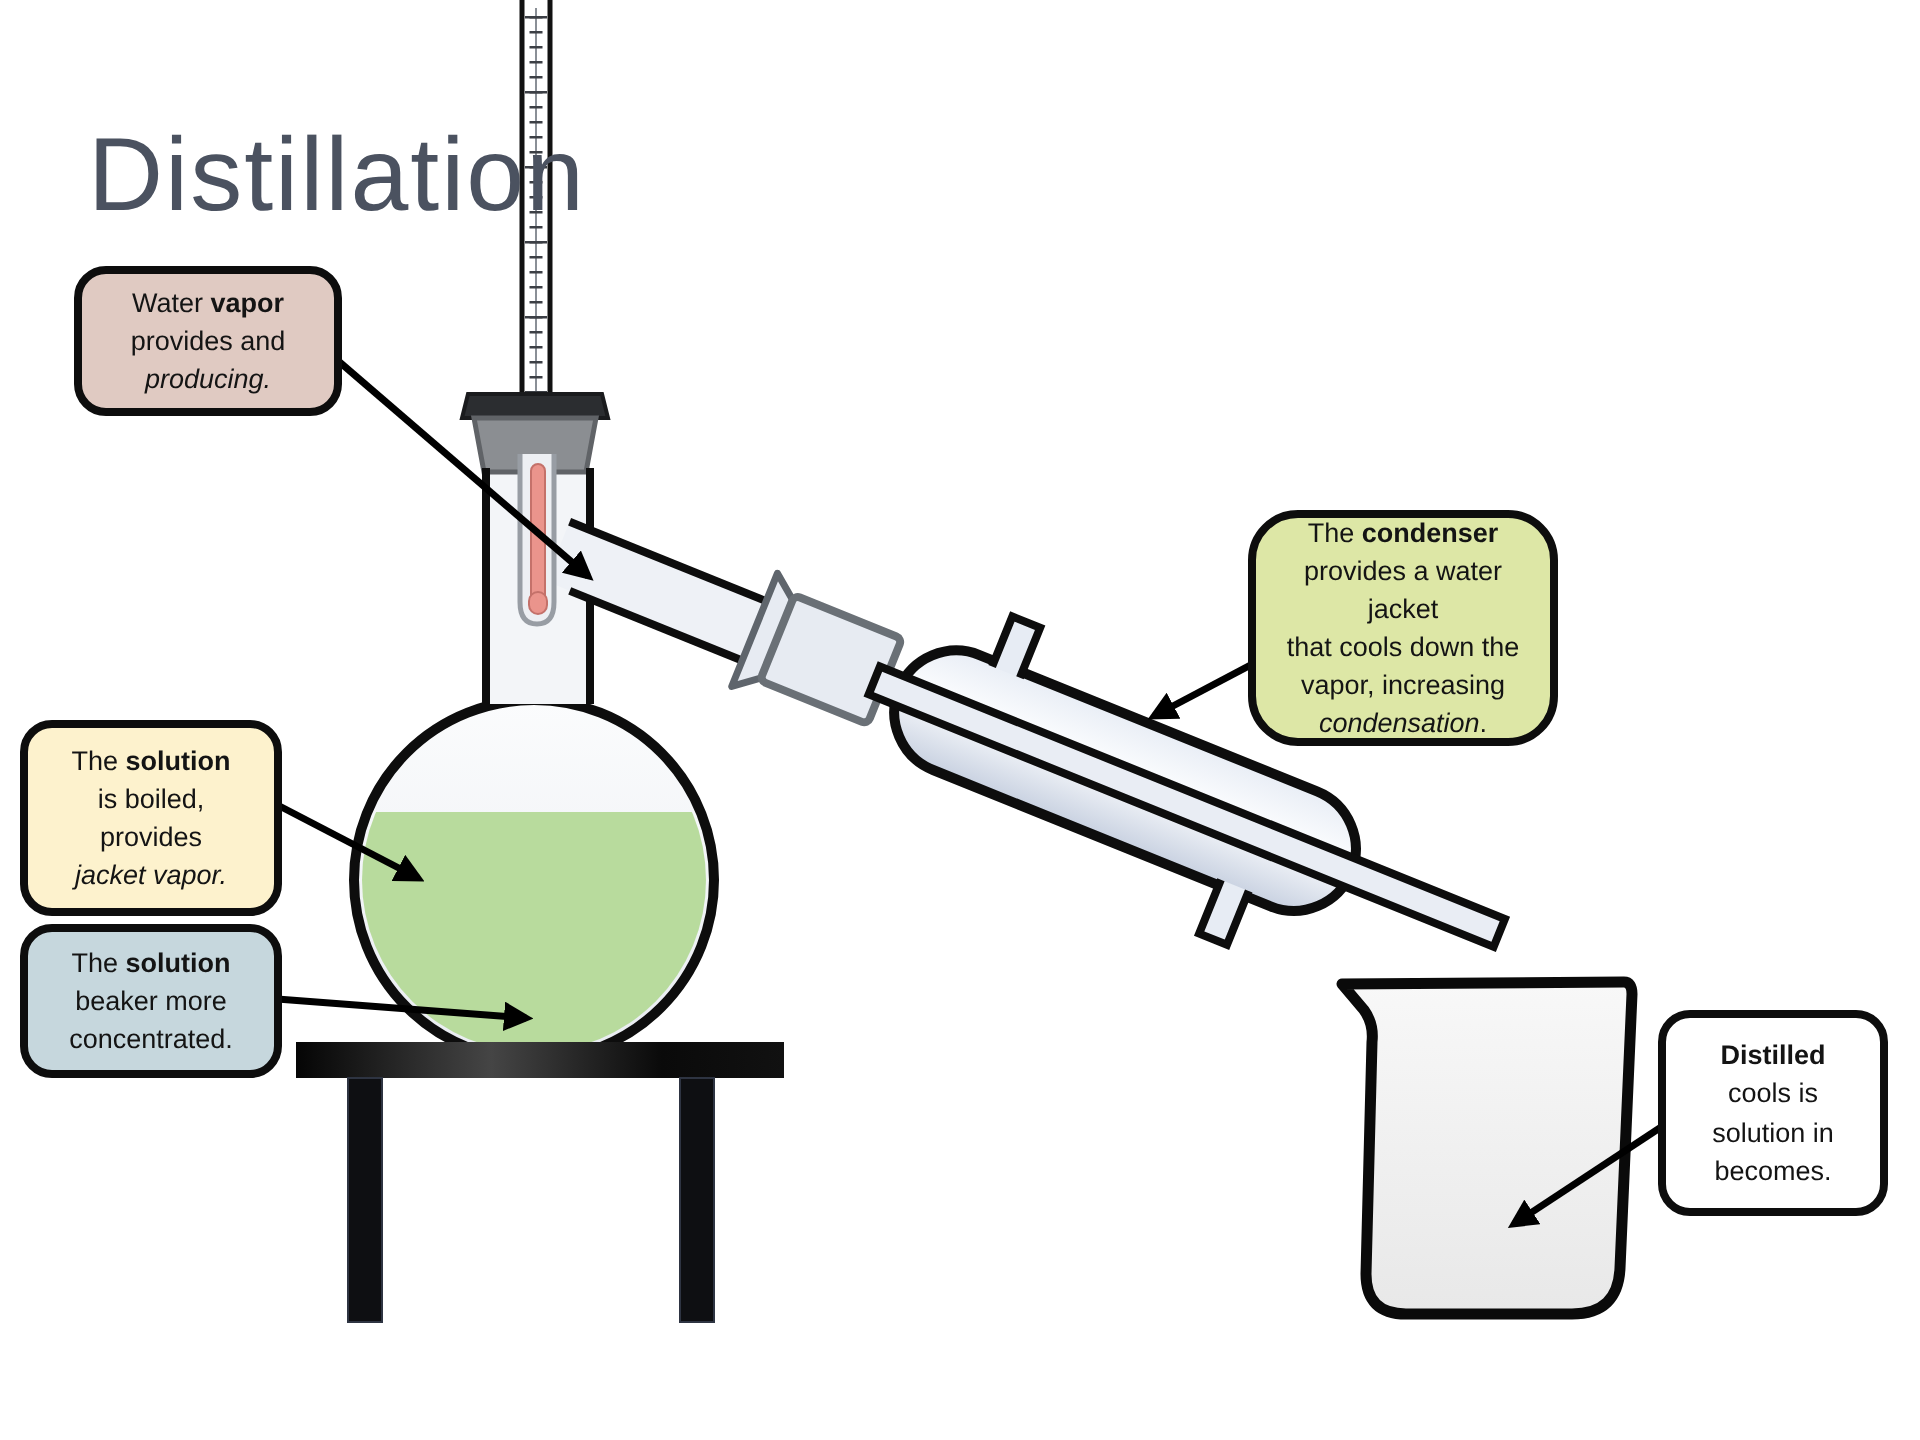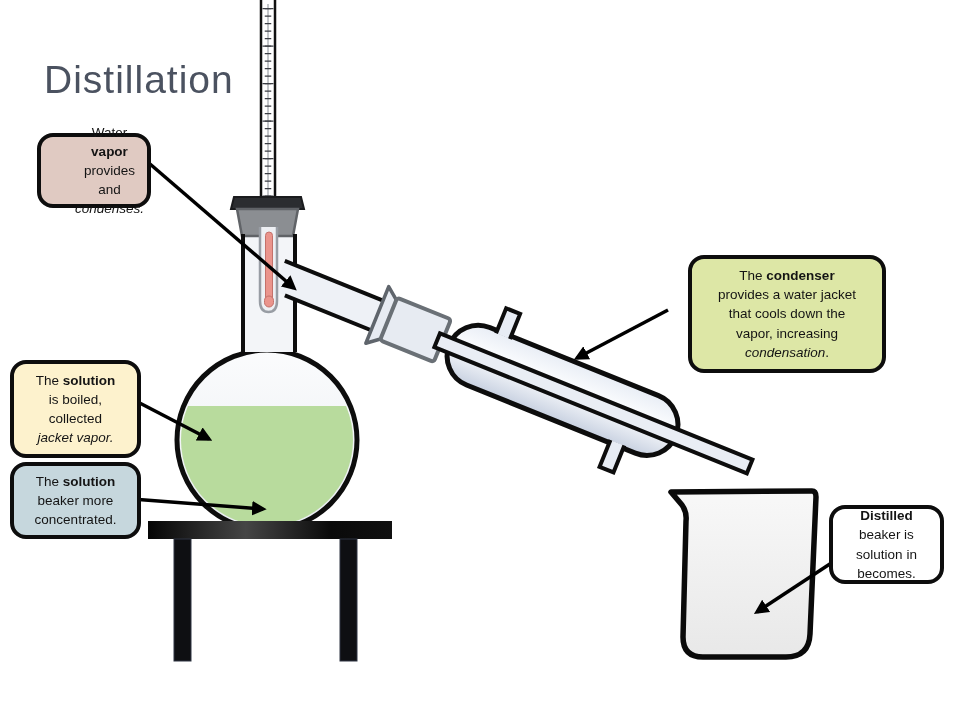--- a/index.html
+++ b/index.html
@@ -4,33 +4,33 @@
 <style>
   html,body{margin:0;padding:0;}
   body{
     width:960px;height:720px;overflow:hidden;background:#ffffff;
     font-family:"Liberation Sans", sans-serif;position:relative;
   }
   .stage{position:absolute;left:0;top:0;width:960px;height:720px;}
   svg.diagram{position:absolute;left:0;top:0;}
   .title{
     position:absolute;left:44px;top:58px;margin:0;
-    font-size:39px;font-weight:400;letter-spacing:1px;color:#4b5260;
+    font-size:52px;font-weight:400;letter-spacing:1px;color:#4b5260;
   }
   .callout{
     position:absolute;box-sizing:border-box;
     border:4px solid #0d0d0d;border-radius:16px;
     display:flex;align-items:center;justify-content:center;text-align:center;
     font-size:13.5px;line-height:1.42;color:#141414;padding:4px 5px;
   }
-  .co-vapor{left:37px;top:133px;width:114px;height:75px;padding-left:36px;}
+  .co-vapor{left:37px;top:133px;width:134px;height:75px;}
   .co-boiled{left:10px;top:360px;width:131px;height:98px;}
   .co-conc{left:10px;top:462px;width:131px;height:77px;}
-  .co-cond{left:688px;top:255px;width:198px;height:118px;}
-  .co-dist{left:829px;top:505px;width:115px;height:79px;}
+  .co-cond{left:624px;top:255px;width:155px;height:118px;border-radius:25px;}
+  .co-dist{left:829px;top:505px;width:115px;height:103px;}
 </style>
 </head>
 <body>
 
 <div class="stage">
 
   <svg class="diagram" width="960" height="720" viewBox="0 0 960 720">
     <defs>
       <marker id="ah" viewBox="0 0 10 10" refX="7.5" refY="5" markerWidth="4.2" markerHeight="4.2" orient="auto-start-reverse">
         <path d="M0,0 L10,5 L0,10 Z" fill="#000"></path>
@@ -118,28 +118,28 @@
       <line x1="132" y1="399" x2="209" y2="439" marker-end="url(#ah)"></line>
       <line x1="132" y1="499" x2="263" y2="509" marker-end="url(#ah)"></line>
       <line x1="668" y1="310" x2="577" y2="358" marker-end="url(#ah)"></line>
       <line x1="842" y1="556" x2="757" y2="612" marker-end="url(#ah)"></line>
     </g>
   </svg>
 
   <h1 class="title">Distillation</h1>
 
   <div class="callout co-vapor" style="background: rgb(224, 202, 194);">
-    <span><span>Water </span><span style="font-weight: bold;">vapor</span><br><span>provides and</span><br><span style="font-style: italic;">condenses.</span></span>
+    <span><span>Water </span><span style="font-weight: bold;">vapor</span><br><span>provides and</span><br><span style="font-style: italic;">producing.</span></span>
   </div>
   <div class="callout co-boiled" style="background: rgb(253, 242, 205);">
-    <span><span>The </span><span style="font-weight: bold;">solution</span><br><span>is boiled,</span><br><span>collected</span><br><span style="font-style: italic;">jacket vapor.</span></span>
+    <span><span>The </span><span style="font-weight: bold;">solution</span><br><span>is boiled,</span><br><span>provides</span><br><span style="font-style: italic;">jacket vapor.</span></span>
   </div>
   <div class="callout co-conc" style="background: rgb(198, 215, 221);">
     <span><span>The </span><span style="font-weight: bold;">solution</span><br><span>beaker more</span><br><span>concentrated.</span></span>
   </div>
   <div class="callout co-cond" style="background: rgb(221, 231, 166);">
     <span><span>The </span><span style="font-weight: bold;">condenser</span><br><span>provides a water jacket</span><br><span>that cools down the</span><br><span>vapor, increasing</span><br><span style="font-style: italic;">condensation</span><span>.</span></span>
   </div>
   <div class="callout co-dist" style="background: rgb(255, 255, 255);">
-    <span><span style="font-weight: bold;">Distilled</span><br><span>beaker is</span><br><span>solution in</span><br><span>becomes.</span></span>
+    <span><span style="font-weight: bold;">Distilled</span><br><span>cools is</span><br><span>solution in</span><br><span>becomes.</span></span>
   </div>
 
 </div>
 
 </body></html>

